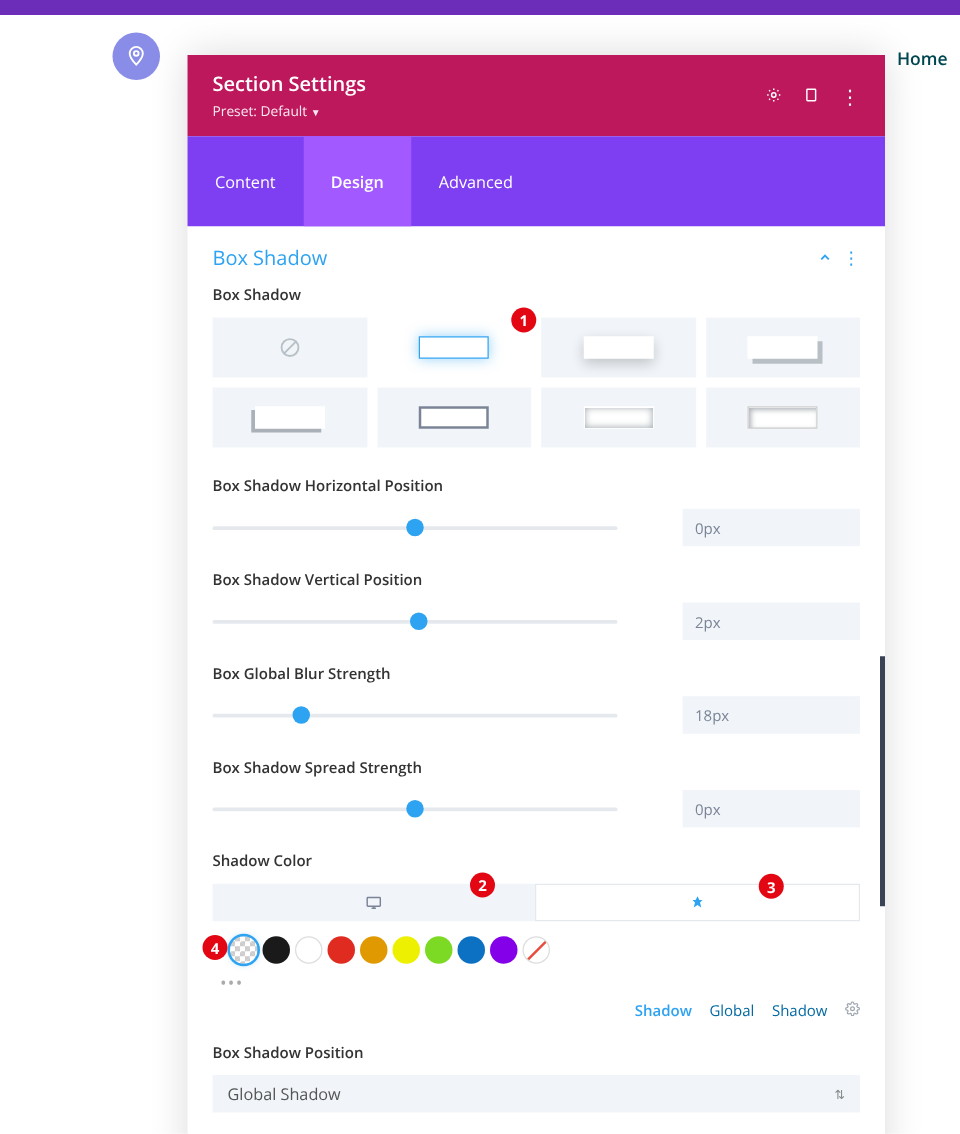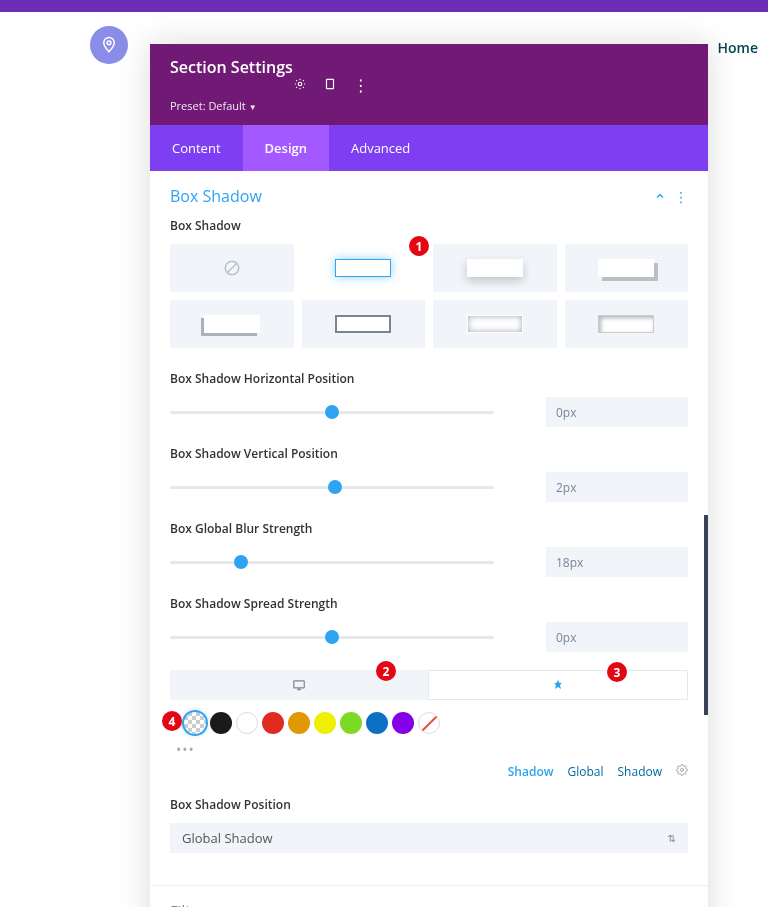--- a/index.html
+++ b/index.html
@@ -1,27 +1,27 @@
 <!DOCTYPE html>
 <html><head>
 <meta charset="utf-8">
 <style>
 * { margin: 0; padding: 0; box-sizing: border-box; }
 body { font-family: -apple-system, BlinkMacSystemFont, "Segoe UI", "Open Sans", sans-serif; background: #fff; width: 768px; height: 907px; overflow: hidden; position: relative; }
 .top-bar { height: 12px; background: #6c2eb9; }
 .nav-link { position: absolute; right: 10px; top: 38px; color: #004650; font-weight: 600; font-size: 14px; }
 .logo-circle { position: absolute; left: 90px; top: 26px; width: 38px; height: 38px; border-radius: 50%; background: #8a8de8; display: flex; align-items: center; justify-content: center; }
 .modal { position: absolute; left: 150px; top: 44px; width: 558px; background: #fff; box-shadow: 0 0 30px rgba(0,0,0,0.15); }
-.modal-header { background: #701a75; color: #fff; padding: 12px 20px; display: flex; align-items: center; }
+.modal-header { background: #be185d; color: #fff; padding: 12px 20px; display: flex; align-items: center; justify-content: space-between; }
 .modal-title-wrap { display: flex; flex-direction: column; }
 .modal-title { font-size: 16px; font-weight: 600; }
-.modal-preset { font-size: 11px; opacity: 0.9; margin-top: 20px; }
+.modal-preset { font-size: 11px; opacity: 0.9; margin-top: 4px; }
 .modal-header-icons { display: flex; gap: 16px; align-items: center; }
 .tabs { background: #7e3ff2; display: flex; }
-.tab { padding: 14px 22px; color: #fff; font-size: 13px; cursor: pointer; }
+.tab { padding: 27px 22px; color: #fff; font-size: 13px; cursor: pointer; }
 .tab.active { background: #a259ff; font-weight: 600; }
 .section-header { padding: 14px 20px 10px; display: flex; align-items: center; justify-content: space-between; }
 .section-title { color: #2ea3f2; font-size: 16px; font-weight: 400; }
 .section-header-right { display: flex; gap: 8px; align-items: center; }
 .panel-body { padding: 0 20px 12px 20px; position: relative; }
 .scroll-track { position: absolute; right: 0; top: 298px; width: 4px; height: 200px; background: #3a4356; }
 .field-label { font-size: 12px; font-weight: 600; color: #333; margin-bottom: 10px; }
 .shadow-grid { display: grid; grid-template-columns: repeat(4, 1fr); gap: 8px; margin-bottom: 22px; }
 .shadow-opt { background: #f1f5f9; height: 48px; display: flex; align-items: center; justify-content: center; position: relative; cursor: pointer; }
 .shadow-preview { width: 56px; height: 18px; background: #fff; border: 1px solid transparent; }
@@ -173,20 +173,21 @@
     <div class="slider-row">
       <div class="field-label">Box Shadow Spread Strength</div>
       <div class="slider-controls">
         <div class="slider-track">
             <div class="slider-thumb" style="left:50%"></div>
           </div>
         <div class="slider-value">0px</div>
       </div>
     </div>
 
+    <div class="field-label">Shadow Color</div>
     <div class="tab-pair">
       <div class="half grey" style="position:relative">
         <svg width="14" height="14" viewBox="0 0 24 24" fill="none" stroke="#7a8496" stroke-width="2">
             <rect x="3" y="5" width="18" height="12" rx="1"></rect>
             <path d="M9 20h6M12 17v3"></path>
           </svg>
         <div class="callout" style="top:-9px;right:32px">2</div>
       </div>
       <div class="half white" style="position:relative">
         <svg width="12" height="12" viewBox="0 0 24 24" fill="#2ea3f2">

